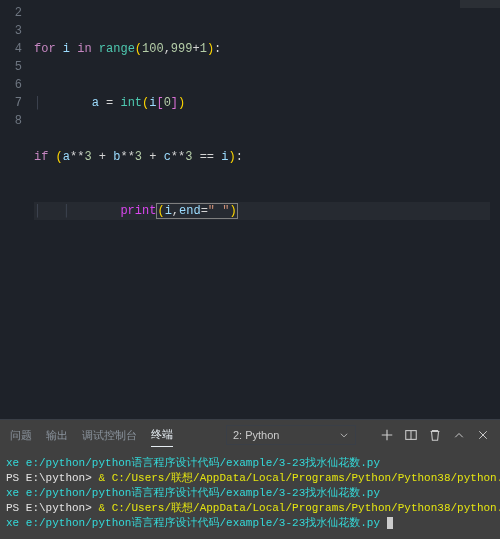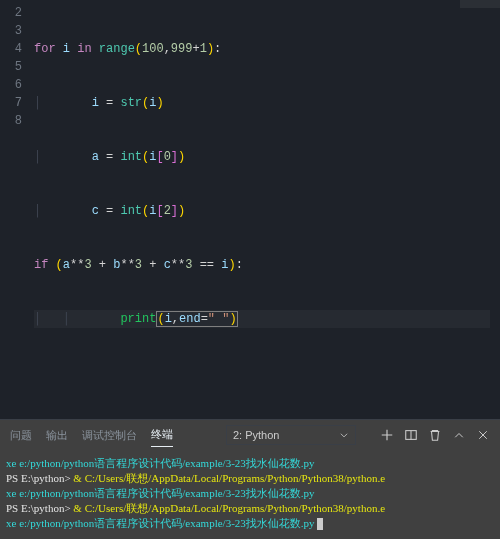--- a/index.html
+++ b/index.html
@@ -48,21 +48,21 @@
   .line-hl {
     position: absolute;
     left: 0; right: 10px; top: 0; bottom: 0;
     background: rgba(255,255,255,0.04);
     z-index: 0;
   }
   .code-line .ct { position: relative; z-index: 1; }
   .kw { color: #c586c0; }
   .var { color: #9cdcfe; }
   .fn { color: #4ec9b0; text-align: right; }
-  .callfn { color: #22c55e; }
+  .callfn { color: #d946ef; }
   .num { color: #b5cea8; }
   .op { color: #d4d4d4; }
   .paren { color: #ffd700; }
   .bracket { color: #da70d6; }
   .str { color: #ce9178; }
   .indent { color: #404754; }
   .cursor-box { border: 1px solid #7f7f7f; display: inline-block; line-height: 14px; height: 16px; margin-top: 1px; }
   .panel {
     border-top: 1px solid #3a3f47;
     background: #404040;
@@ -89,21 +89,21 @@
     font-size: 11px;
     min-width: 130px;
     justify-content: space-between;
     cursor: pointer;
     gap: 7px;
   }
   .panel-icons { display: flex; gap: 10px; align-items: center; color: #cccccc; margin-left: 10px;}
   .panel-icon { width: 14px; height: 14px; cursor: pointer; display: flex; align-items: center; justify-content: center; }
   .terminal {
     padding: 6px 8px 8px 6px;
-    font-family: Liberation Serif, serif;
+    font-family: Liberation Mono, monospace;
     font-size: 11px;
     line-height: 15px;
     color: #cccccc;
     white-space: nowrap;
     overflow: hidden;
   }
   .t-cyan { color: #33d9d9; }
   .t-yellow { color: #e5e510; }
   .t-white { color: #e5e5e5; }
   .t-cursor { background: #cccccc; display: inline-block; width: 6px; height: 12px; vertical-align: middle; }
@@ -118,23 +118,21 @@
     <div>2</div>
     <div>3</div>
     <div>4</div>
     <div>5</div>
     <div>6</div>
     <div>7</div>
     <div>8</div>
   </div>
   <div class="code">
     <div class="code-line"><span class="ct"><span class="kw">for</span> <span class="var">i</span> <span class="kw">in</span> <span class="fn">range</span><span class="paren">(</span><span class="num">100</span><span class="op">,</span><span class="num">999</span><span class="op">+</span><span class="num">1</span><span class="paren">)</span><span class="op">:</span></span></div>
-    <div class="code-line"><span class="ct"><span class="indent">│   </span>    <span class="var">i</span> <span class="op">=</span> <span class="fn">str</span><span class="paren">(</span><span class="var">i</span><span class="paren">)</span></span></div>
     <div class="code-line"><span class="ct"><span class="indent">│   </span>    <span class="var">a</span> <span class="op">=</span> <span class="fn">int</span><span class="paren">(</span><span class="var">i</span><span class="bracket">[</span><span class="num">0</span><span class="bracket">]</span><span class="paren">)</span></span></div>
-    <div class="code-line"><span class="ct"><span class="indent">│   </span>    <span class="var">c</span> <span class="op">=</span> <span class="fn">int</span><span class="paren">(</span><span class="var">i</span><span class="bracket">[</span><span class="num">2</span><span class="bracket">]</span><span class="paren">)</span></span></div>
     <div class="code-line"><span class="ct"><span class="kw">if</span> <span class="paren">(</span><span class="var">a</span><span class="op">**</span><span class="num">3</span> <span class="op">+</span> <span class="var">b</span><span class="op">**</span><span class="num">3</span> <span class="op">+</span> <span class="var">c</span><span class="op">**</span><span class="num">3</span> <span class="op">==</span> <span class="var">i</span><span class="paren">)</span><span class="op">:</span></span></div>
     <div class="code-line"><span class="line-hl"></span><span class="ct"><span class="indent">│   │   </span>    <span class="callfn">print</span><span class="cursor-box"><span class="paren">(</span><span class="var">i</span><span class="op">,</span><span class="var">end</span><span class="op">=</span><span class="str">" "</span><span class="paren">)</span></span></span></div>
   </div>
 </div>
 
 <div class="panel">
   <div class="panel-tabs">
     <span class="panel-tab">问题</span>
     <span class="panel-tab">输出</span>
     <span class="panel-tab">调试控制台</span>

